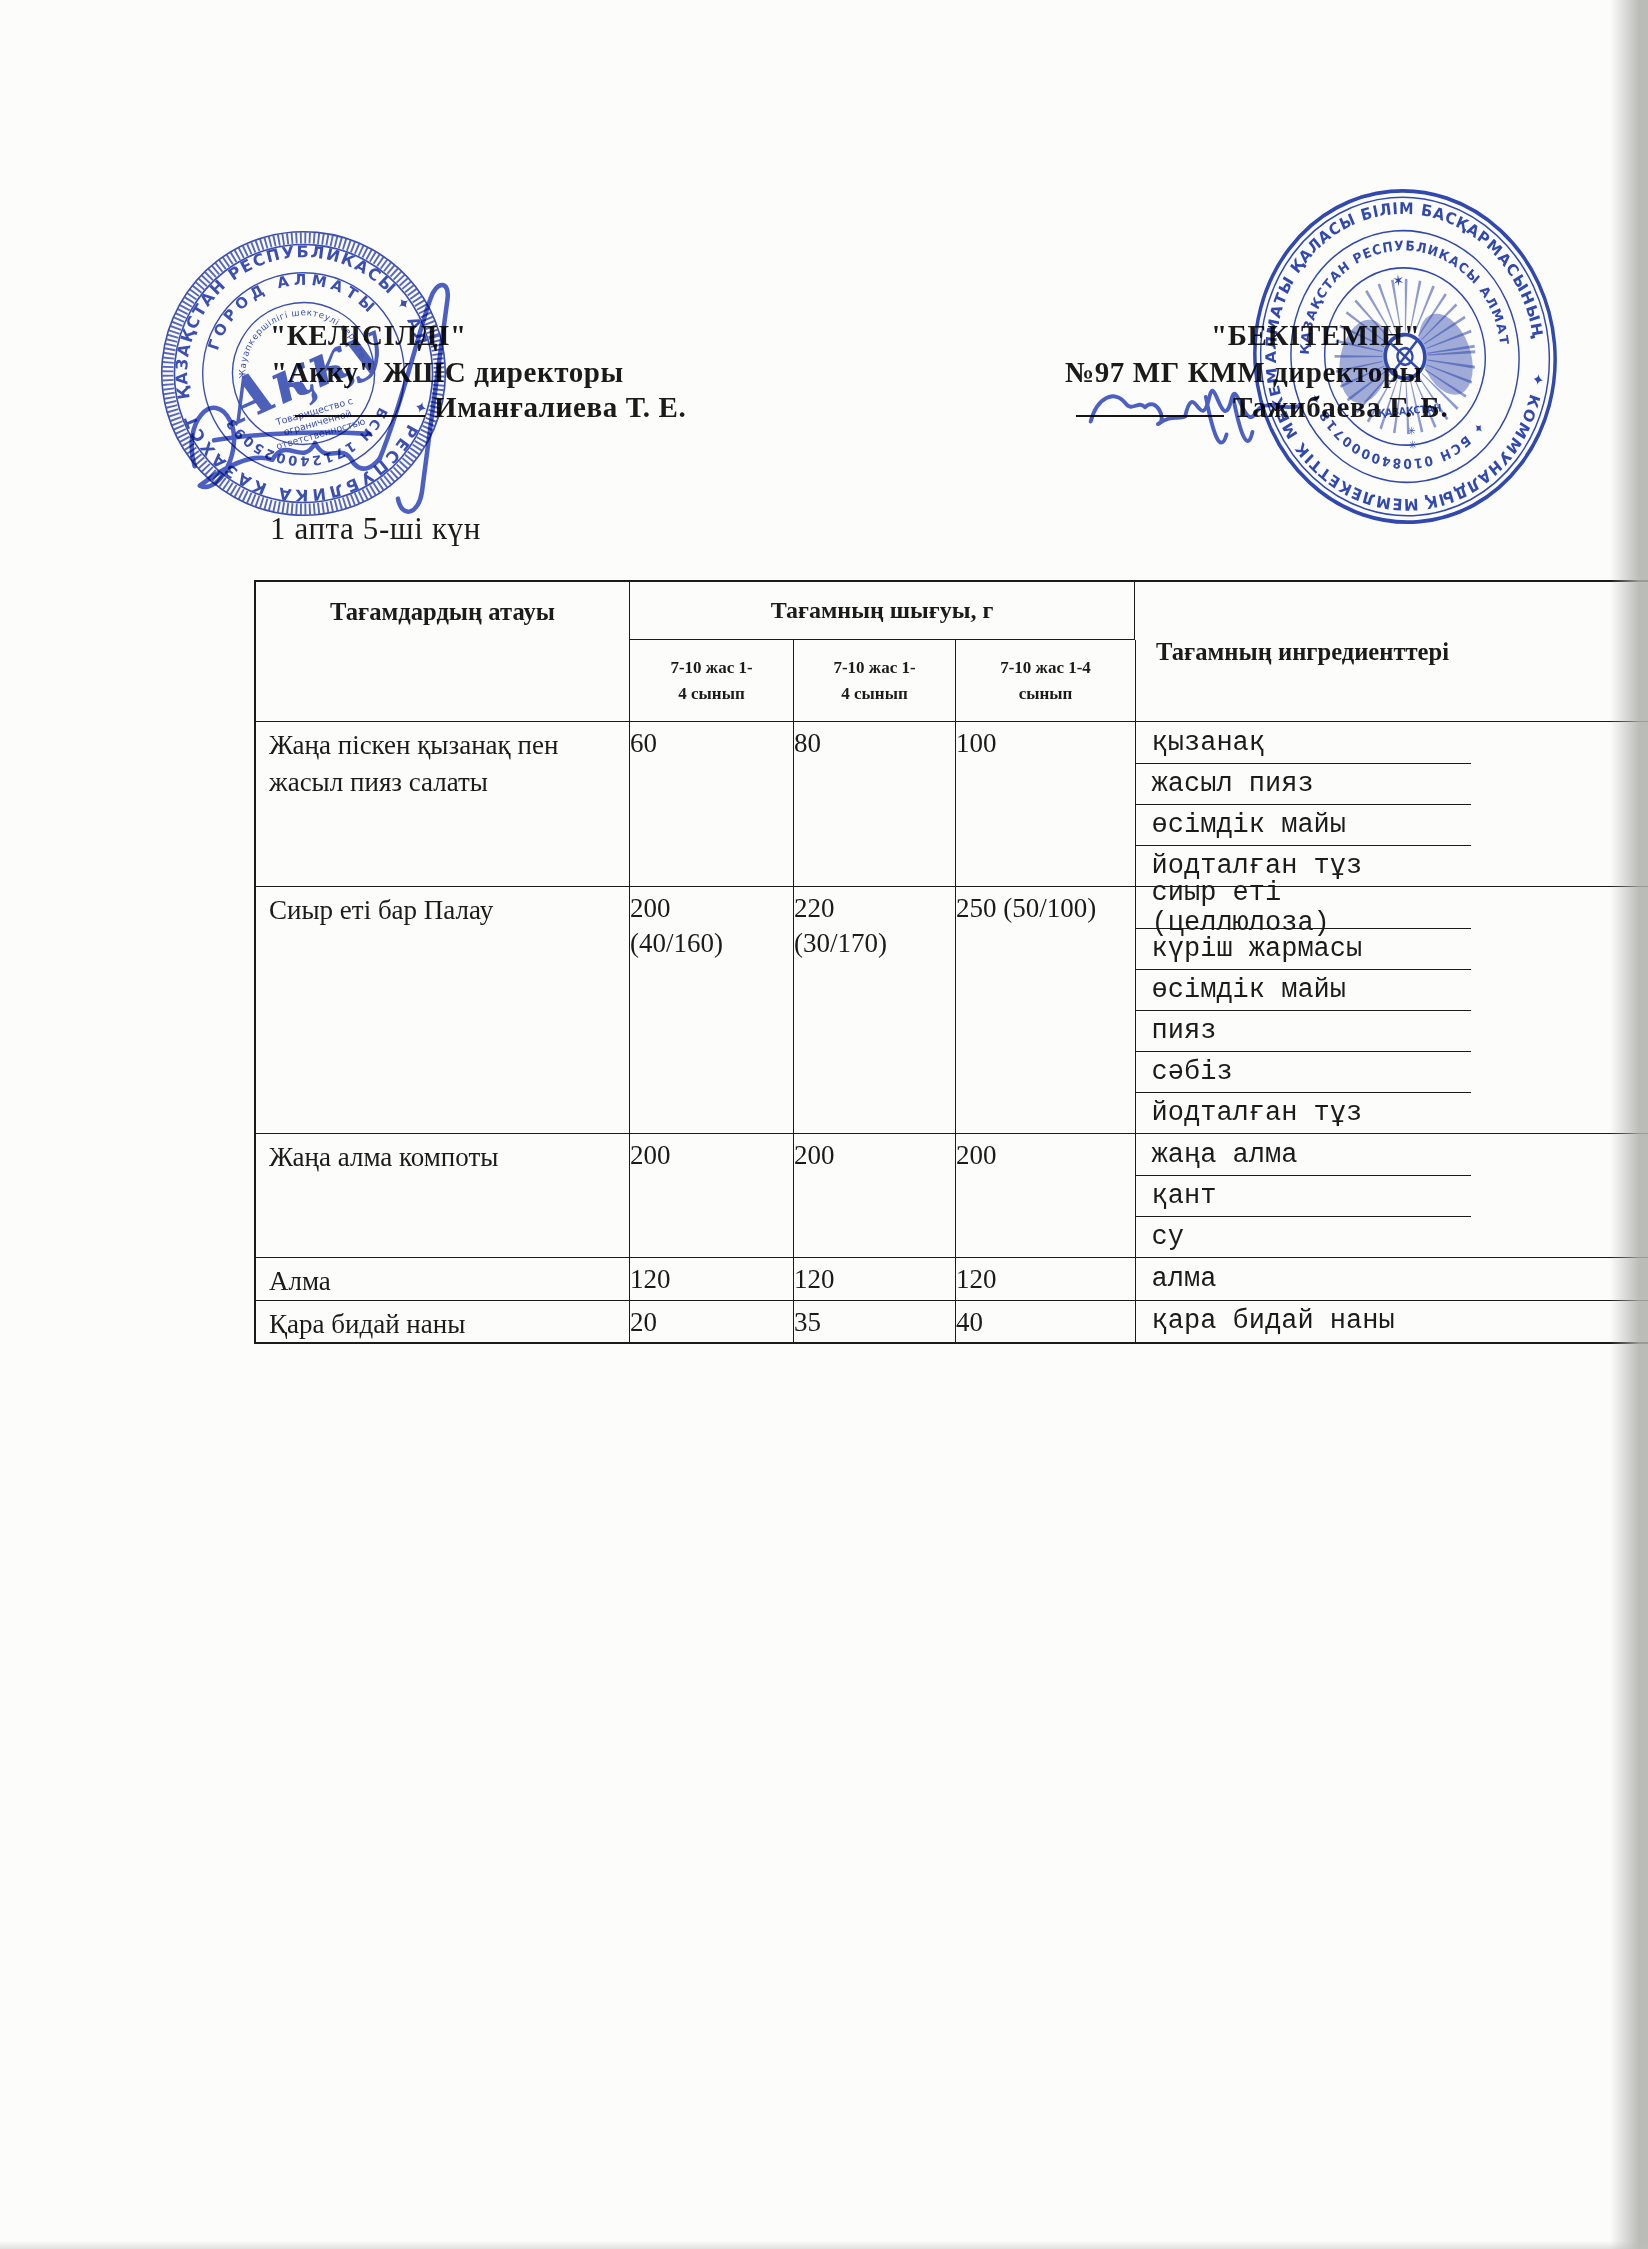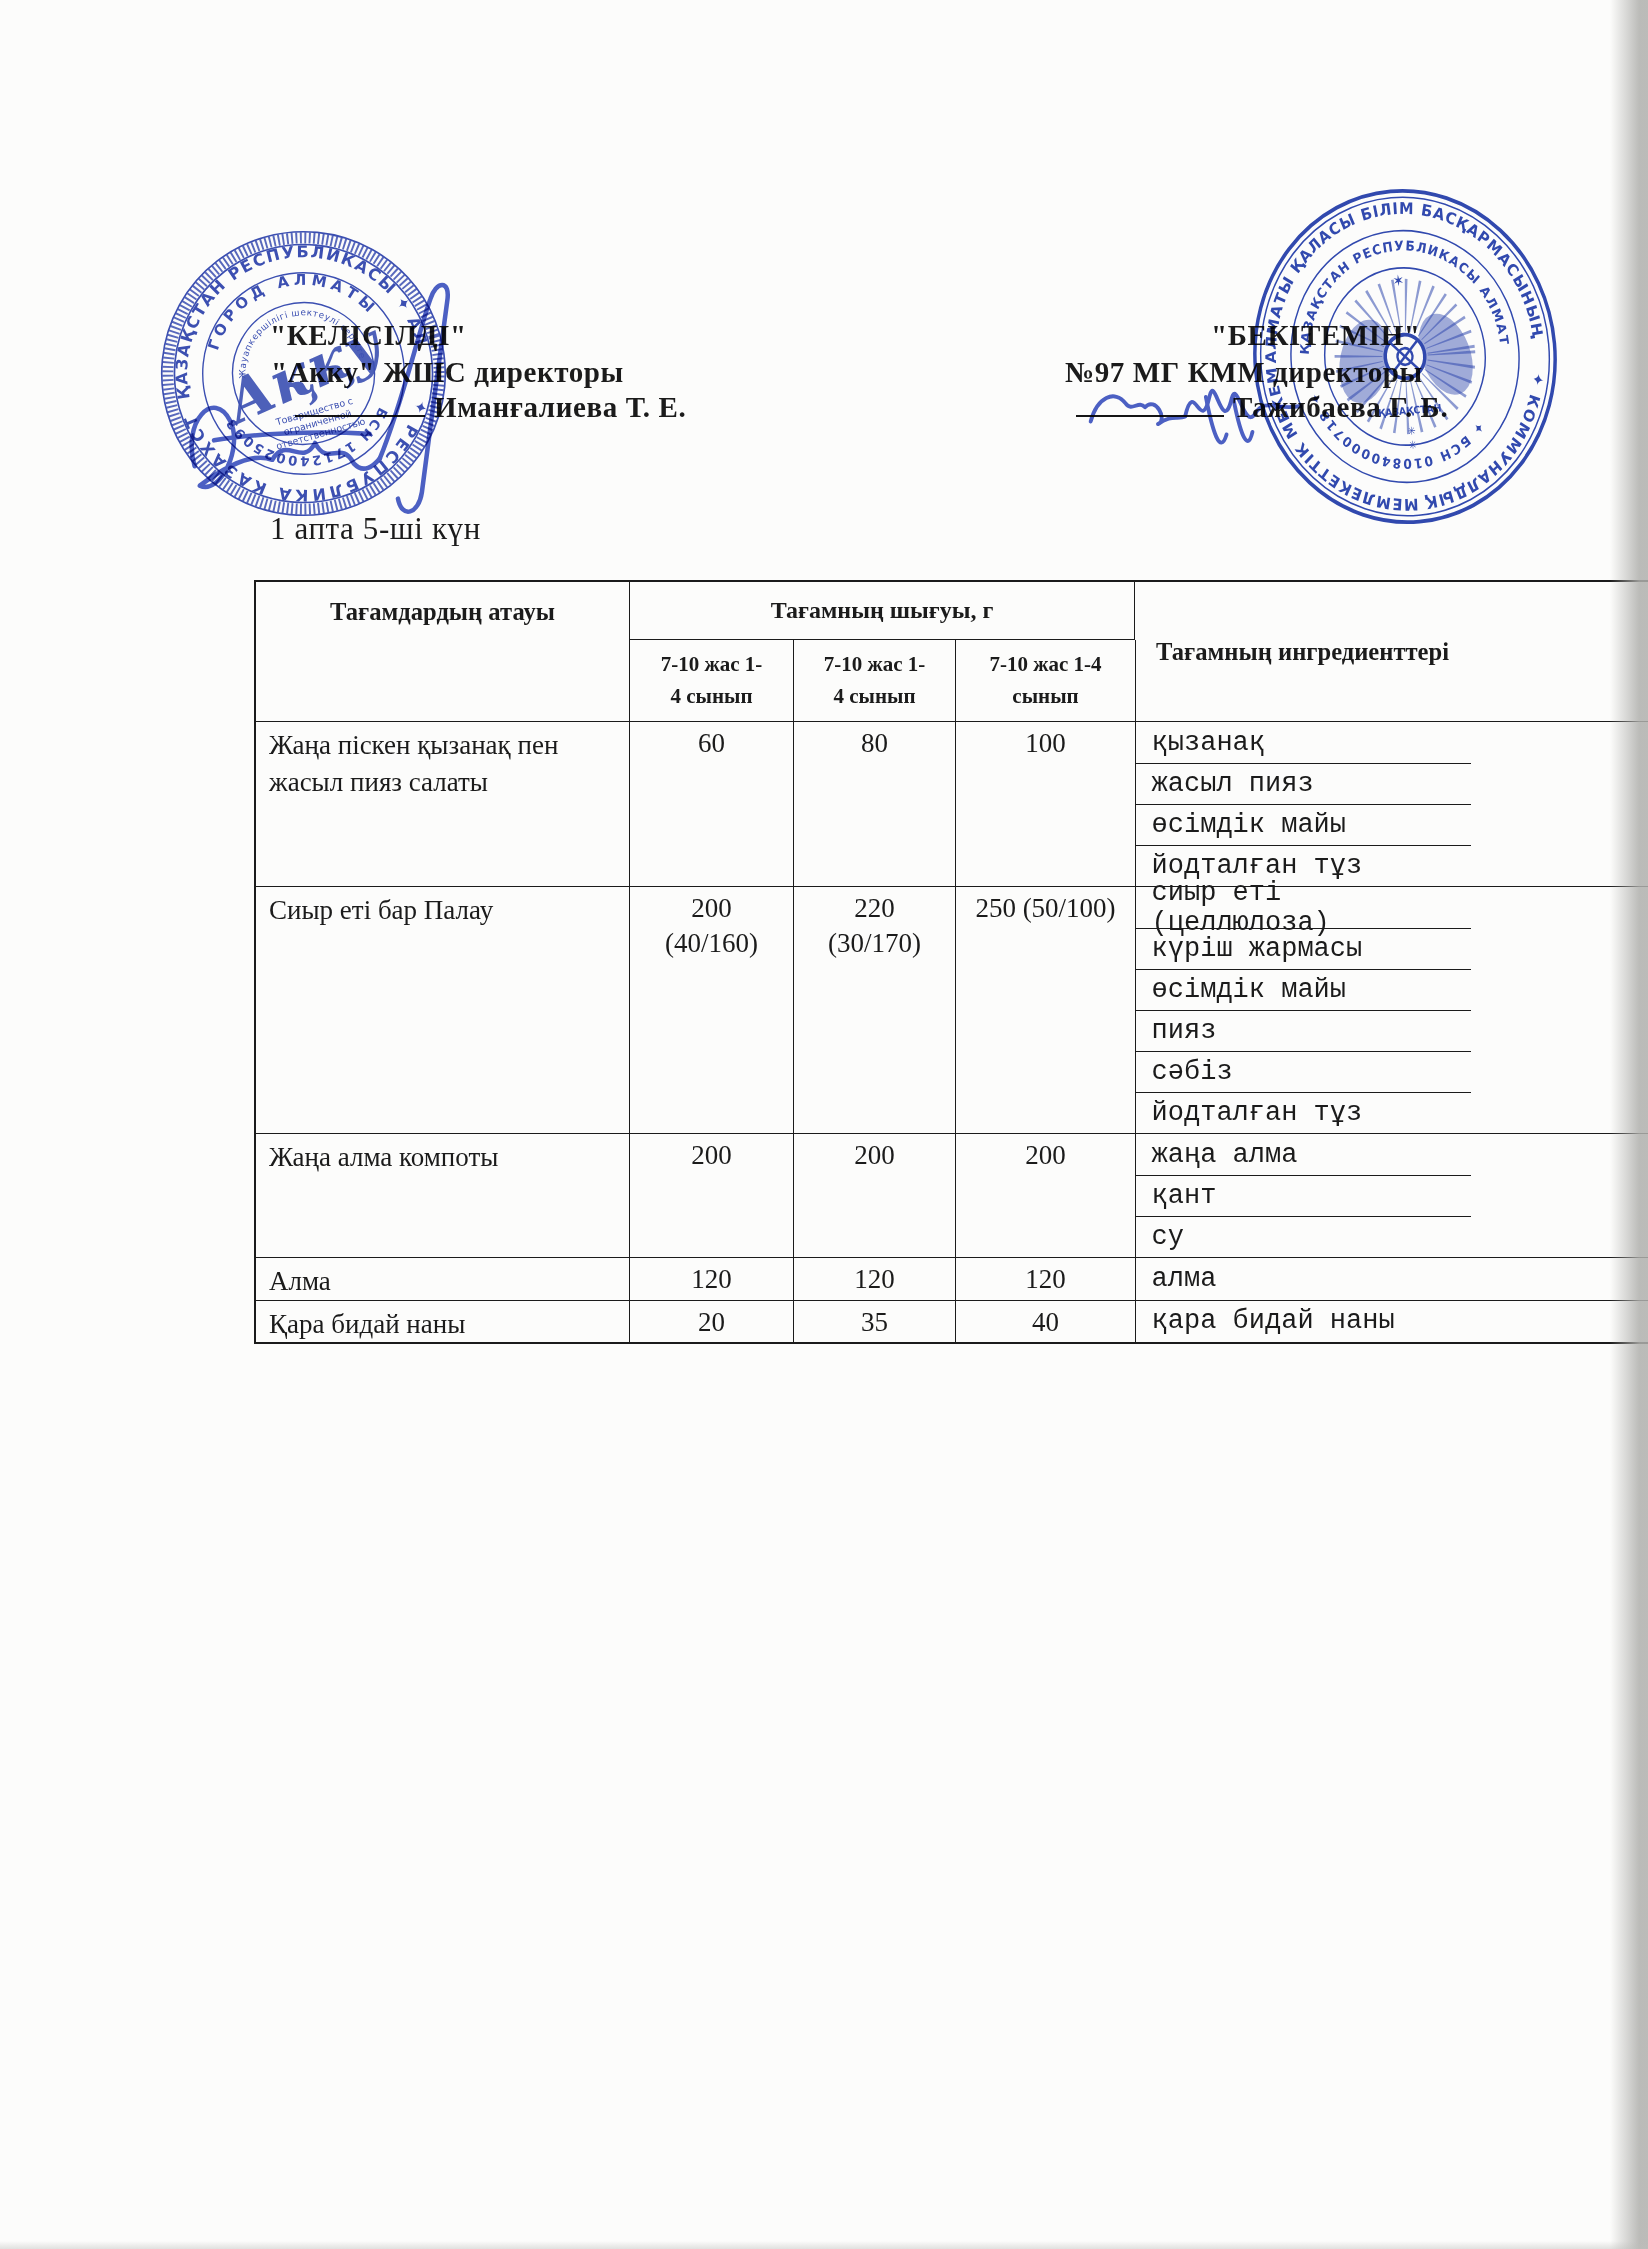--- a/index.html
+++ b/index.html
@@ -55,29 +55,29 @@
   .hcell{
     position:absolute;box-sizing:border-box;
     display:flex;align-items:center;justify-content:center;
     text-align:center;font-weight:bold;
   }
   .h-dish{left:0;top:0;width:374px;height:139px;border-right:1.9px solid var(--ink);
     align-items:flex-start;padding-top:15.6px;font-size:24.6px;}
   .h-group{left:374px;top:0;width:505px;height:58px;
     border-right:1.9px solid var(--ink);border-bottom:1.9px solid var(--ink);font-size:24px;}
   .h-sub{top:58px;height:81px;border-right:1.9px solid var(--ink);
-    font-size:21px;line-height:1.5;white-space:pre-line;}
+    font-size:17px;line-height:1.5;white-space:pre-line;}
   .h-sub.s1{left:374px;width:164px;}
   .h-sub.s2{left:538px;width:162px;}
   .h-sub.s3{left:700px;width:180px;}
   .h-ing{left:879px;top:0;width:335px;height:139px;font-size:24.6px;}
   .trow{display:flex;align-items:stretch;border-top:1.9px solid var(--ink);min-height:40px;}
   .cell{box-sizing:border-box;border-right:1.9px solid var(--ink);}
   .c-name{width:374px;padding:5.2px 11.7px 0 13px;line-height:1.35;}
-  .c-val{width:164px;text-align:center;padding-top:3.9px;white-space:pre-line;line-height:1.3;}
+  .c-val{width:164px;padding-top:3.9px;white-space:pre-line;line-height:1.3;}
   .c-val.c2{width:162px;}
   .c-val.c3{width:180px;}
   .c-ing{width:335px;border-right:none;padding:0;}
   .ing{height:41px;box-sizing:border-box;display:flex;align-items:center;padding-left:15.6px;font-family:Liberation Mono, monospace;}
   .ing + .ing{border-top:1.9px solid var(--ink);}
   
   .stamp{position:absolute;mix-blend-mode:multiply;opacity:.92;}
   .sig{position:absolute;mix-blend-mode:multiply;}
 </style>
 </head>

